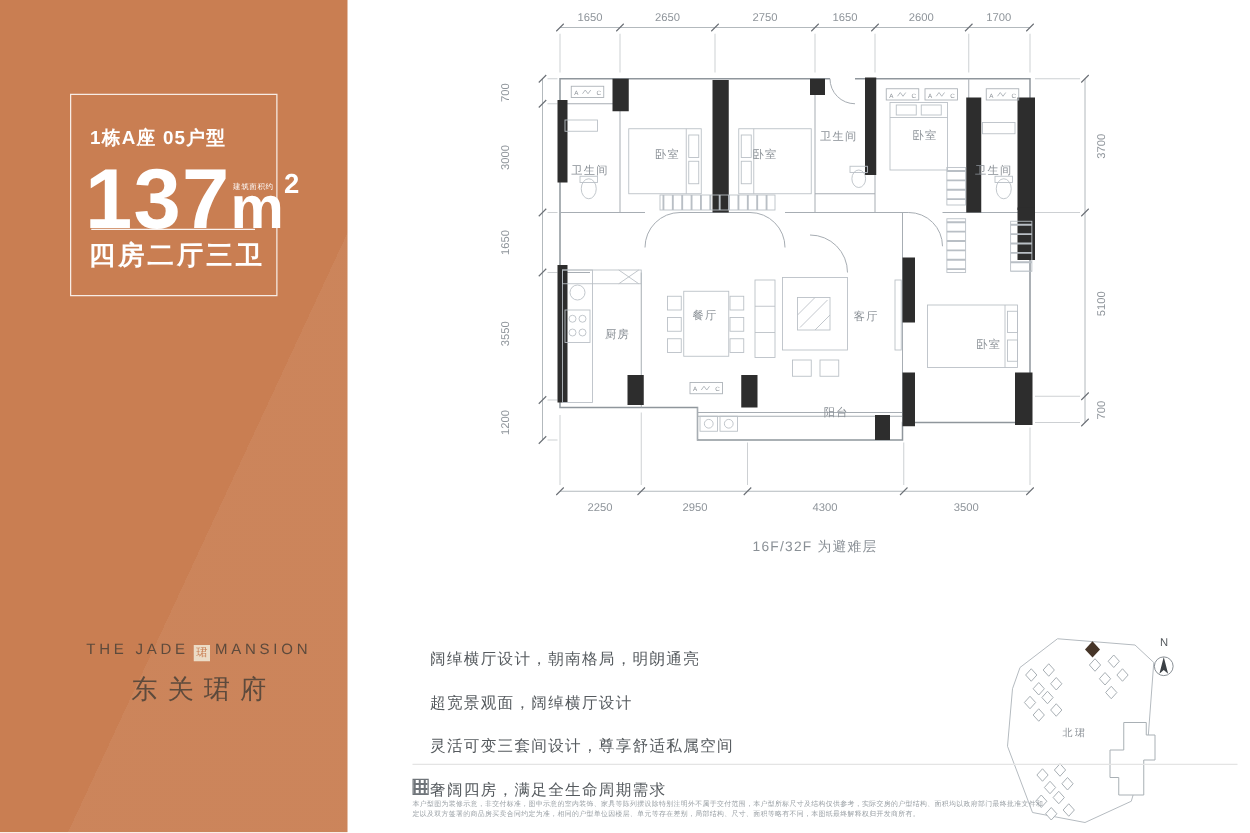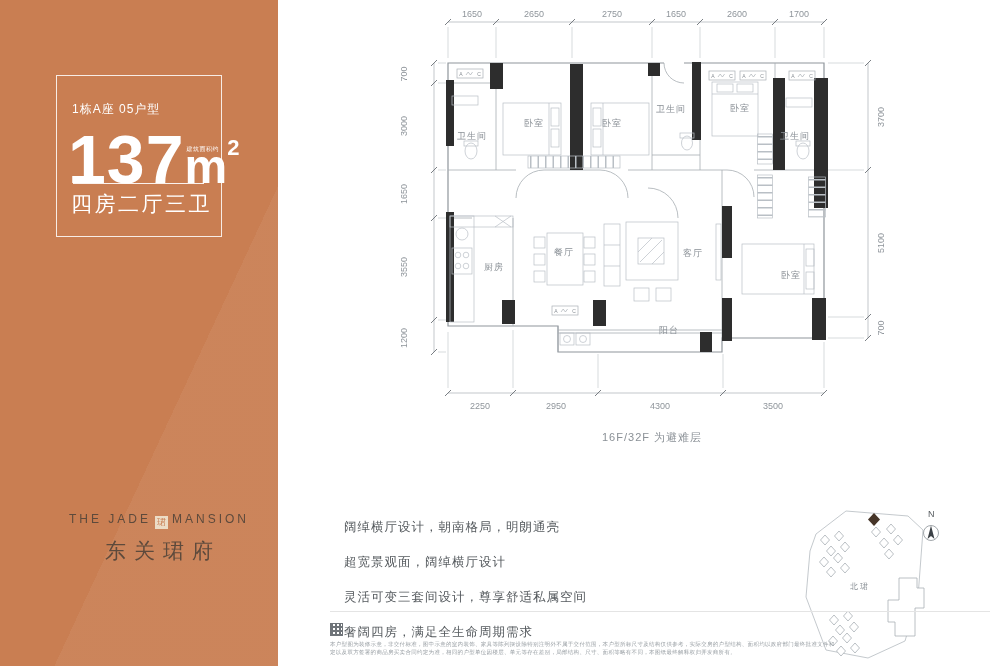--- a/index.html
+++ b/index.html
@@ -5,29 +5,29 @@
   html,body{margin:0;padding:0;background:#ffffff;}
   body{font-family:"Liberation Sans","DejaVu Sans",sans-serif;}
   #stage{position:relative;width:1000px;height:666px;background:#ffffff;overflow:hidden;}
 
   
   .panel{position:absolute;left:0;top:0;width:278px;height:666px;
          background:#c97e52;
          background-image:linear-gradient(115deg, rgba(255,255,255,0) 62%, rgba(255,255,255,0.05) 62%);}
   .info-box{position:absolute;left:56px;top:75px;width:166px;height:162px;
             border:1px solid rgba(255,255,255,0.85);box-sizing:border-box;}
-  .unit-label{position:absolute;left:15px;top:25px;color:#ffffff;font-size:12px;letter-spacing:1px;}
+  .unit-label{position:absolute;left:15px;top:25px;color:#ffffff;font-size:15px;letter-spacing:1px;font-weight:bold;}
   .area-row{position:absolute;left:11px;top:44px;color:#ffffff;white-space:nowrap;}
   .area-num{font-size:68px;font-weight:bold;letter-spacing:1px;}
   .area-unit-wrap{position:relative;display:inline-block;}
   .area-note{position:absolute;left:2px;top:6px;font-size:6px;letter-spacing:0.5px;opacity:0.95;}
   .area-unit{font-size:48px;font-weight:bold;}
   .area-exp{font-size:22px;font-weight:bold;vertical-align:28px;}
   .box-divider{position:absolute;left:16px;top:107px;width:131px;height:0;border-top:1px solid rgba(255,255,255,0.9);}
-  .rooms-summary{position:absolute;left:14px;top:114px;color:#ffffff;font-size:21px;font-weight:normal;letter-spacing:2.5px;white-space:nowrap;}
+  .rooms-summary{position:absolute;left:14px;top:114px;color:#ffffff;font-size:21px;font-weight:bold;letter-spacing:2.5px;white-space:nowrap;}
 
   .brand{position:absolute;left:4px;top:512px;width:310px;text-align:center;color:#5d4a3c;}
   .brand-en{font-size:12px;letter-spacing:3px;white-space:nowrap;}
   .seal{display:inline-block;width:13px;height:13px;background:#ecdcc6;color:#c97e52;
         font-size:9px;line-height:13px;text-align:center;vertical-align:-2px;margin:0 4px;letter-spacing:0;}
   .brand-cn{margin-top:8px;font-size:21px;letter-spacing:8px;font-weight:normal;white-space:nowrap;text-indent:8px;}
 
   
   .features{position:absolute;left:330px;top:503px;color:#555a5e;font-size:12.5px;line-height:21px;letter-spacing:1px;}
   .features p{margin:14px;}

